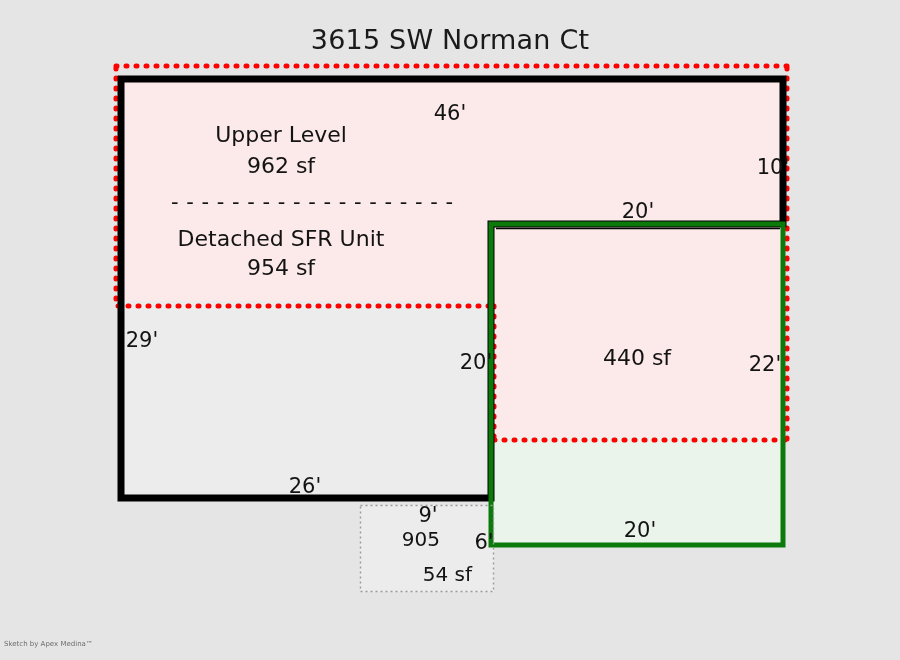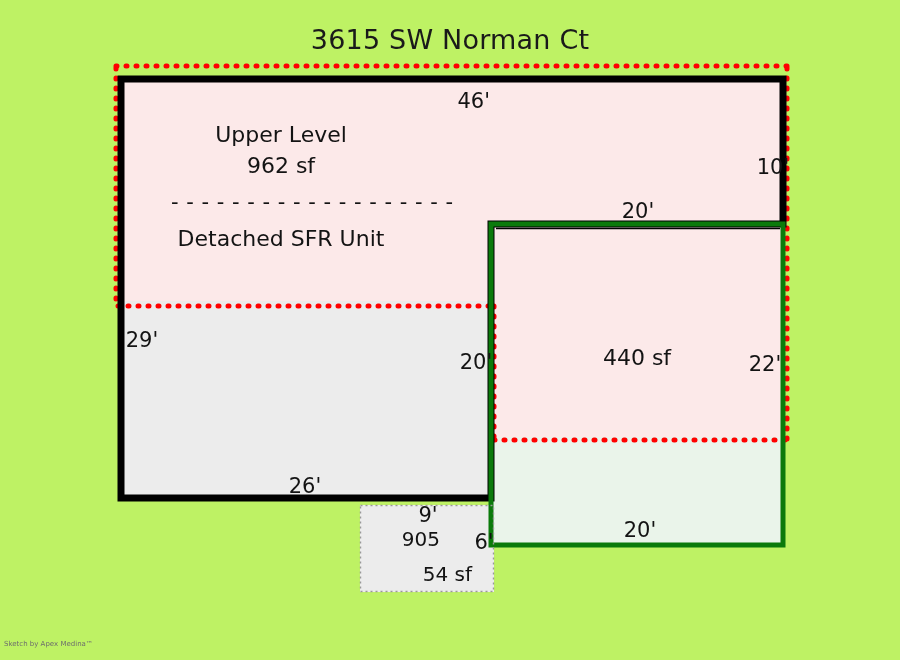--- a/index.html
+++ b/index.html
@@ -9,21 +9,21 @@
   }
   body {
     font-family: "DejaVu Sans", sans-serif;
     color: #000000;
   }
   #sketch-page {
     position: relative;
     width: 900px;
     height: 660px;
     overflow: hidden;
-    background: #bef264;
+    background: #e5e5e5;
   }
   
   #plan-title {
     position: absolute;
     left: 0;
     top: 24px;
     width: 900px;
     text-align: center;
     font-size: 27px;
     letter-spacing: 0.2px;
@@ -119,27 +119,28 @@
 
     <rect x="360.5" y="505.5" width="133" height="86" fill="none" stroke="#9a9a9a" stroke-width="1.4" stroke-dasharray="2 3"></rect>
   </svg>
 
   <div class="lbl room-name" style="left:181px; top:122px; width:200px;">Upper Level</div>
   <div class="lbl room-area" style="left:181px; top:153px; width:200px;">962 sf</div>
 
   <div class="divider-dash" style="left:171px; top:190px; width:220px;">- - - - - - - - - - - - - - - - - - -</div>
 
   <div class="lbl room-name" style="left:161px; top:226px; width:240px;">Detached SFR Unit</div>
+  <div class="lbl room-area" style="left:161px; top:255px; width:240px;">954 sf</div>
 
   <div class="lbl room-area" style="left:517px; top:345px; width:240px;">440 sf</div>
 
   <div class="lbl small-room-txt" style="left:356px; top:528px; width:84px;">905</div>
   <div class="lbl small-room-txt" style="left:380px; top:563px; width:92px;">54 sf</div>
 
-  <div class="lbl dim" style="left:410px; top:89px; width:80px;text-align:right;">46'</div>
+  <div class="lbl dim" style="left:410px; top:101px; width:80px;">46'</div>
 
   <div class="lbl dim" style="left:736px; top:155px; width:48px;margin-left:13px;">10'</div>
 
   <div class="lbl dim" style="left:598px; top:199px; width:80px;">20'</div>
 
   <div class="lbl dim" style="left:741px; top:352px; width:48px;text-align:center;">22'</div>
 
   <div class="lbl dim" style="left:600px; top:518px; width:80px;">20'</div>
 
   <div class="lbl dim" style="left:452px; top:350px; width:48px;">20'</div>

